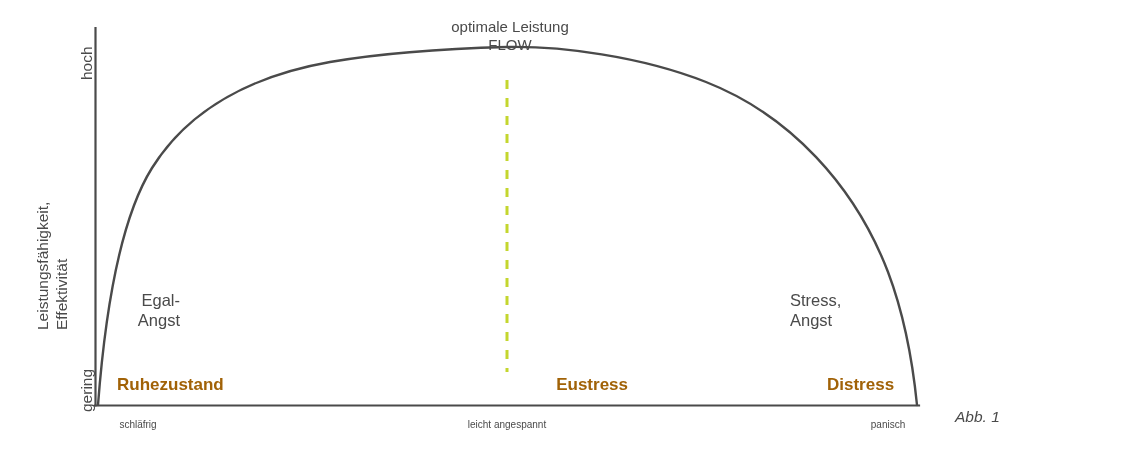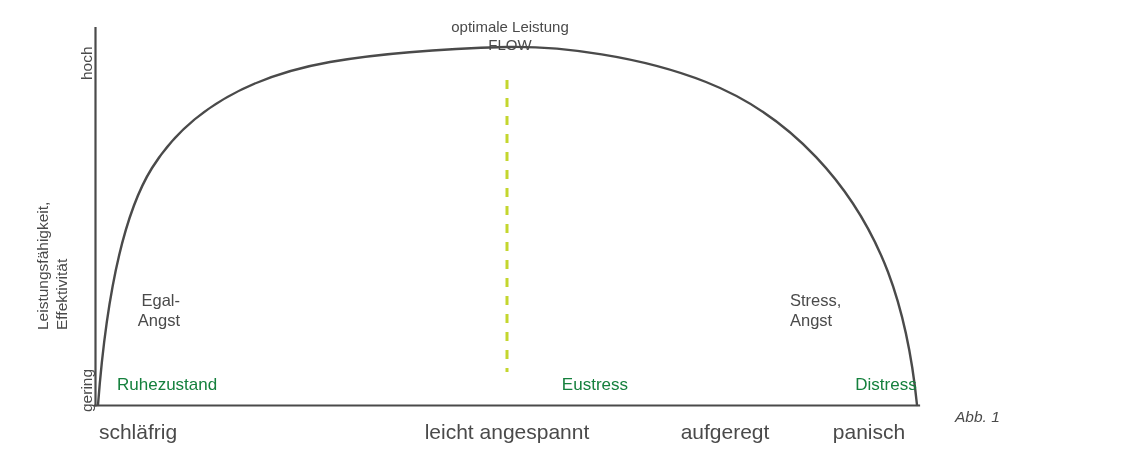--- a/index.html
+++ b/index.html
@@ -69,40 +69,40 @@
   }
   #annot-right {
     left: 790px;
     top: 290px;
     width: 100px;
     text-align: left;
     font-size: 16.5px;
   }
   .zone-label {
     font-size: 17px;
-    font-weight: normal;
+    font-weight: bold;
     top: 375px;
     text-align: center;
-    color: #15803d;
+    color: #a16207;
   }
   #zone-0 { left: 58px;  width: 240px; text-align: left; padding-left: 59px; }
   #zone-1 { left: 428px; width: 200px; text-align: right; }
-  #zone-2 { left: 786px; width: 200px; text-align: center; padding-right: 82px; }
+  #zone-2 { left: 827px; width: 200px; text-align: left; padding-right: 82px; }
 
   .tick-label {
-    font-size: 21px;
+    font-size: 10px;
     top: 419px;
     text-align: center;
     color: #4a4a4a;
   }
   #tick-0 { left: 38px;  width: 200px; }
   #tick-1 { left: 205px; width: 200px; }
   #tick-2 { left: 387px; width: 240px; }
   #tick-3 { left: 625px; width: 200px; }
-  #tick-4 { left: 769px; width: 200px; }
+  #tick-4 { left: 788px; width: 200px; }
 
   #caption {
     left: 955px;
     top: 368px;
     font-size: 15.5px;
     color: #4a4a4a;
   }
   #caption .cap-line-0 { font-weight: normal; }
   #caption div { line-height: 1.45; font-style: italic; }
 </style>
@@ -138,21 +138,20 @@
   <div class="txt" id="annot-left"><span>Egal-</span><br><span>Angst</span></div>
 
   <div class="txt" id="annot-right"><span>Stress,</span><br><span>Angst</span></div>
 
   <div class="txt zone-label" id="zone-0">Ruhezustand</div>
   <div class="txt zone-label" id="zone-1">Eustress</div>
   <div class="txt zone-label" id="zone-2">Distress</div>
 
   <div class="txt tick-label" id="tick-0">schläfrig</div>
   <div class="txt tick-label" id="tick-2">leicht angespannt</div>
-  <div class="txt tick-label" id="tick-3">aufgeregt</div>
   <div class="txt tick-label" id="tick-4">panisch</div>
 
   <div class="txt" id="caption">
     <div class="cap-line-0">Abb. 1</div>
     
     
   </div>
 
 </div>
 

